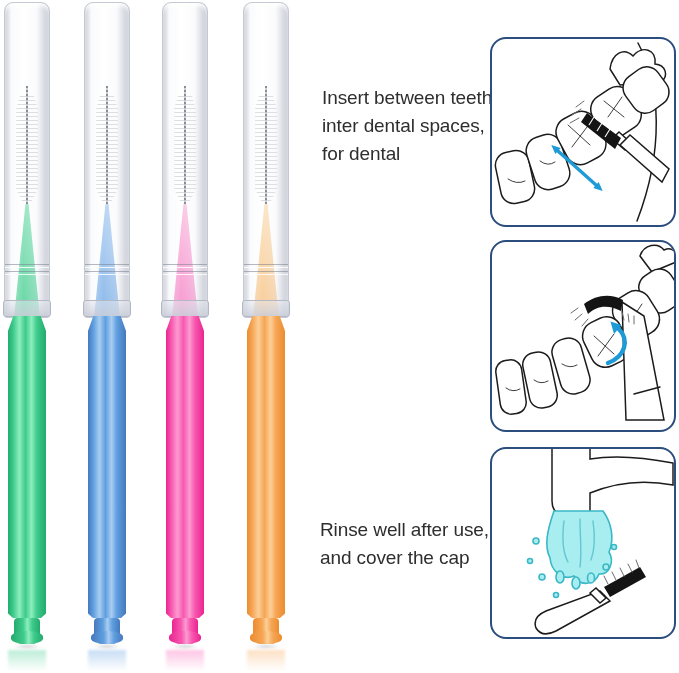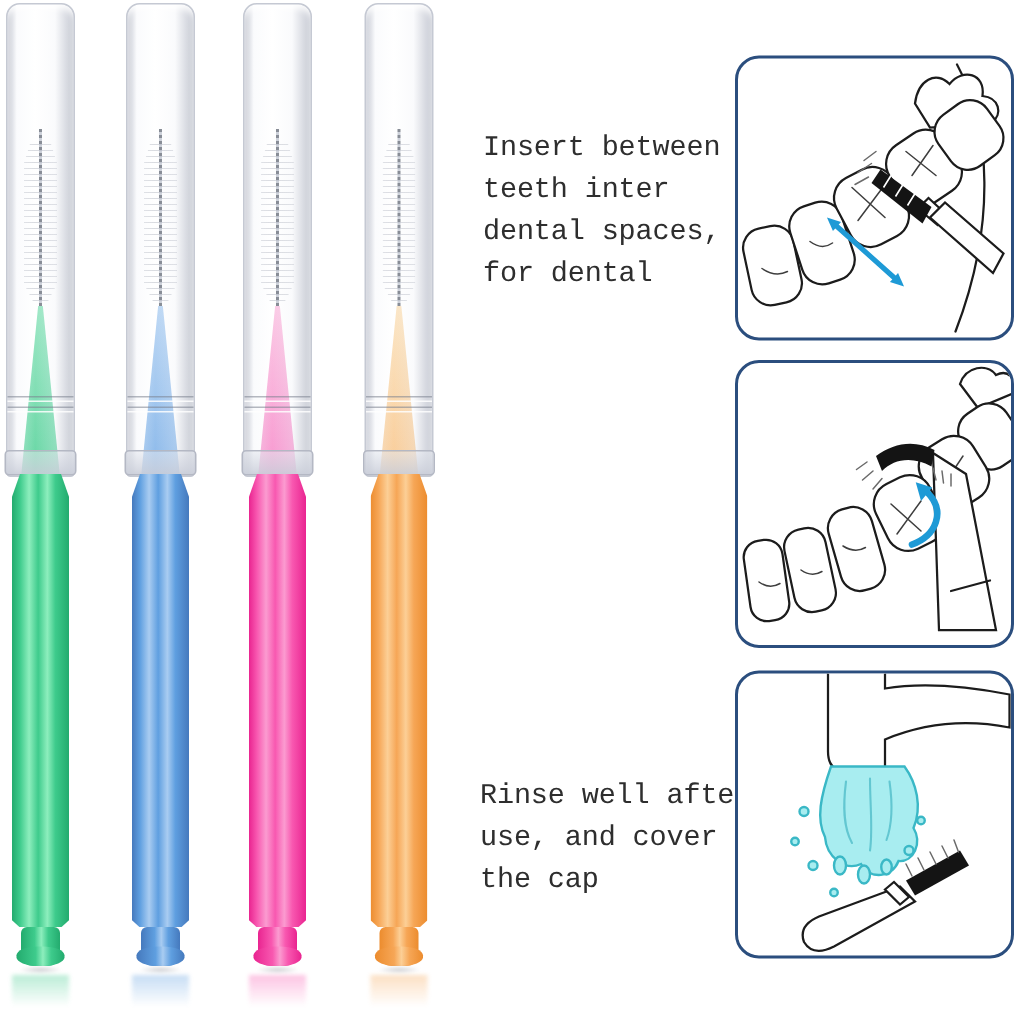--- a/index.html
+++ b/index.html
@@ -1,17 +1,17 @@
 <!DOCTYPE html>
 <html style="--panelBorder: #2b4e7e; --arrow: #1e9ad6; --waterFill: #a8edf0; --waterStroke: #3ab8c6; --ink: #2e2e2e; --line: #1c1c1c;"><head>
 <meta charset="utf-8">
 <style>
   html,body{margin:0;padding:0;background:#fff;}
   .stage{position:relative;width:679px;height:673px;background:#fff;overflow:hidden;
-         font-family:Liberation Mono, monospace;}
+         font-family:Liberation Sans, sans-serif;}
   
   .brush{position:absolute;top:0;width:46px;height:673px;}
   .brush *{position:absolute;}
   .wire{left:22px;width:2px;top:86px;height:122px;
         background:repeating-linear-gradient(180deg,#6f7580 0 2px,#c3c8d2 2px 4px);}
   .bristles{left:12px;width:22px;top:96px;height:106px;
         background:repeating-linear-gradient(180deg,rgba(148,154,168,.40) 0 1px,rgba(255,255,255,0) 1px 4px);
         clip-path:polygon(18% 0,82% 0,100% 12%,100% 88%,70% 100%,30% 100%,0 88%,0 12%);}
   .cone{left:10px;width:26px;top:204px;height:114px;
         clip-path:polygon(44% 0,56% 0,100% 100%,0 100%);

